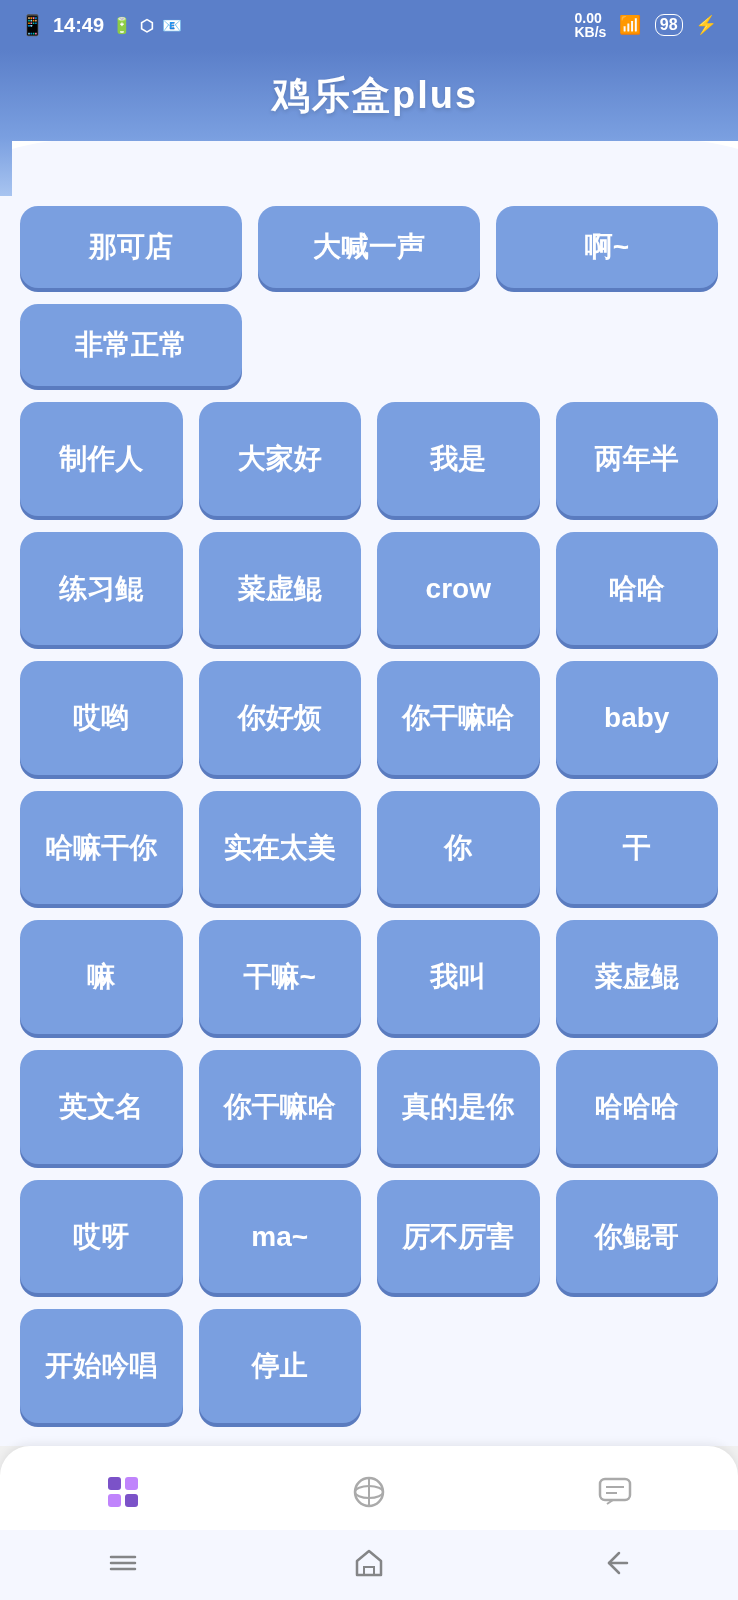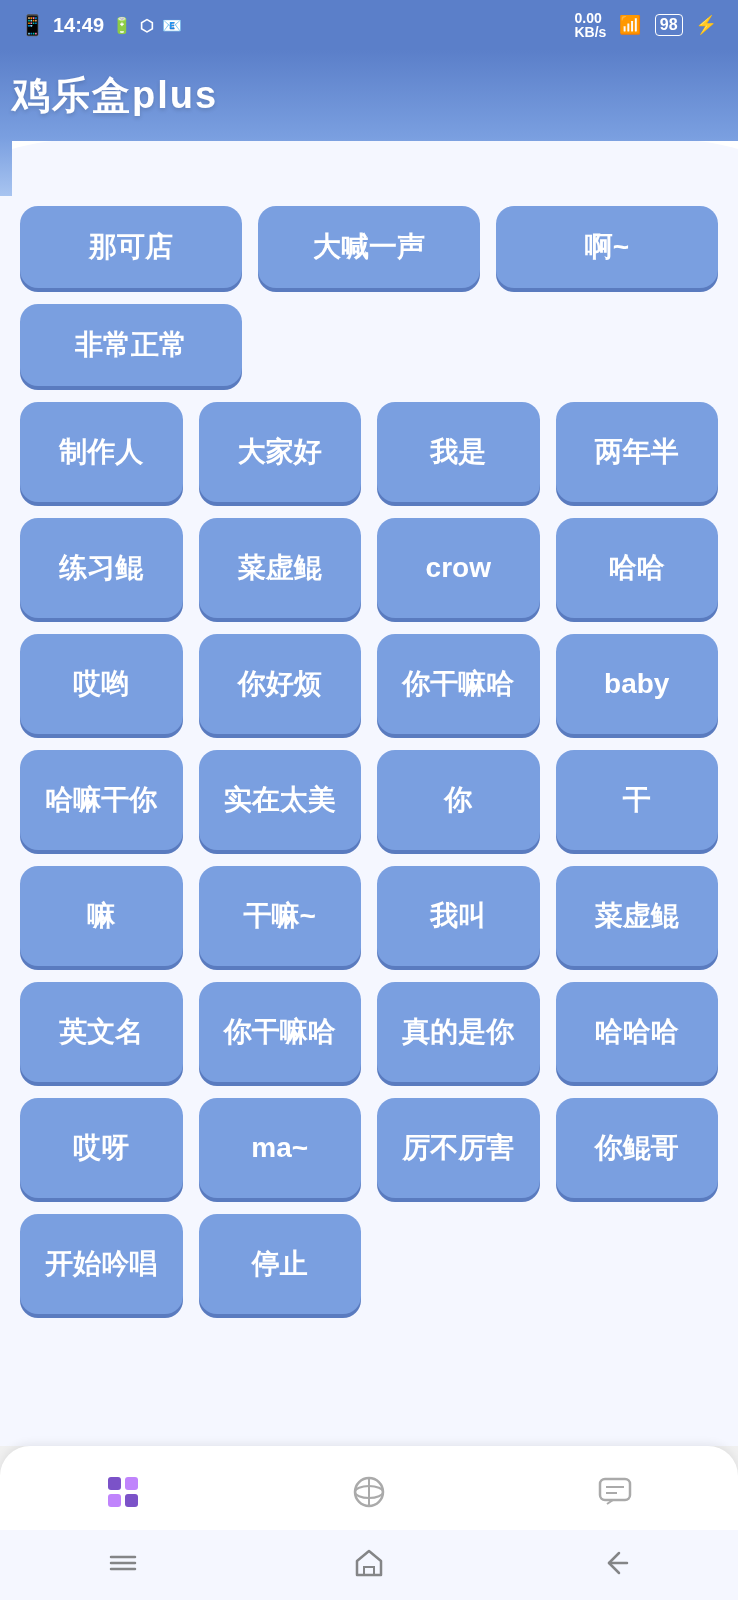--- a/index.html
+++ b/index.html
@@ -27,20 +27,21 @@
       font-weight: 600;
       flex-shrink: 0;
     }
     .status-left { display: flex; align-items: center; gap: 8px; font-size: 20px; }
     .status-right { display: flex; align-items: center; gap: 13px; font-size: 18px; }
 
     
     .header {
       background: linear-gradient(180deg, #5b7fc9 0%, #7a9fe0 60%, #a8c4f0 100%);
       padding: 10px 0 0 12px;
+      text-align: center;
       position: relative;
       flex-shrink: 0;
     }
     .header-title {
       color: #fff;
       font-size: 38px;
       font-weight: 800;
       letter-spacing: 2px;
       padding: 10px 0 20px 0;
       text-shadow: 0 2px 4px rgba(0,0,0,0.15);
@@ -86,21 +87,21 @@
       gap: 16px;
     }
 
     .sound-btn {
       background: #7a9fe0;
       border: none;
       border-radius: 18px;
       color: #fff;
       font-size: 28px;
       font-weight: 800;
-      padding: 20px 8px;
+      padding: 40px 8px;
       text-align: center;
       cursor: pointer;
       box-shadow: 0 4px 0 #5a7bbf;
       transition: transform 0.1s, box-shadow 0.1s;
       min-height: 100px;
       display: flex;
       align-items: center;
       justify-content: center;
       word-break: break-all;
       line-height: 1.2;
@@ -179,21 +180,21 @@
   <div class="status-left">
     <span>📱</span>
     <span>14:49</span>
     <span style="font-size:16px">🔋</span>
     <span style="font-size:16px">⬡</span>
     <span style="font-size:16px">📧</span>
   </div>
   <div class="status-right">
     <span style="font-size:14px;line-height:1">0.00<br>KB/s</span>
     <span>📶</span>
-    <span style="font-size:16px;border:1.5px solid #fff;border-radius:4px;padding:1px 4px">98</span>
+    <span style="font-size:16px;border:1.5px solid #fff;border-radius:9px;padding:1px 4px">98</span>
     <span>⚡</span>
   </div>
 </div>
 
 <div class="header">
   <div class="header-title">鸡乐盒plus</div>
   <div class="cloud-bar"></div>
 </div>
 
 <div class="main">

